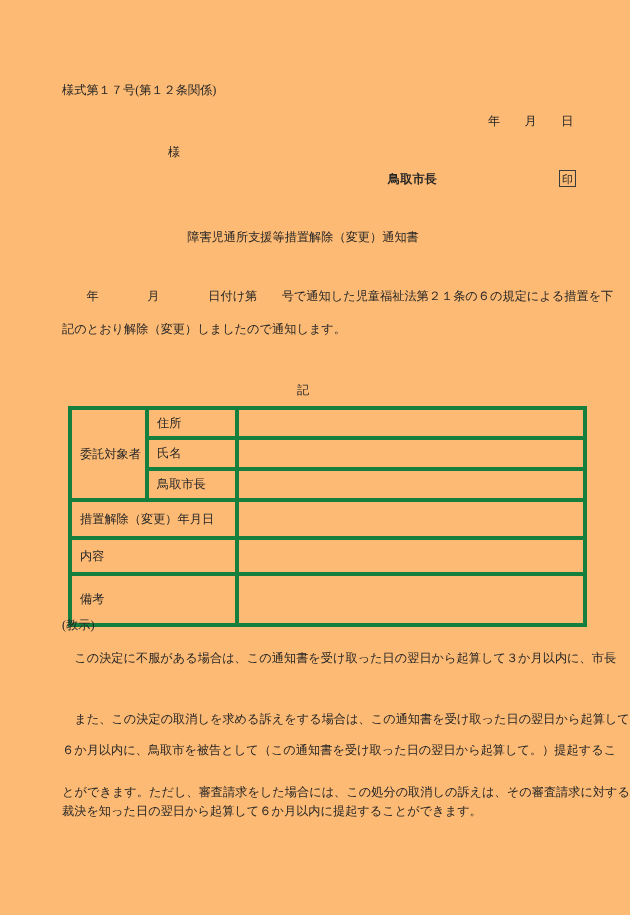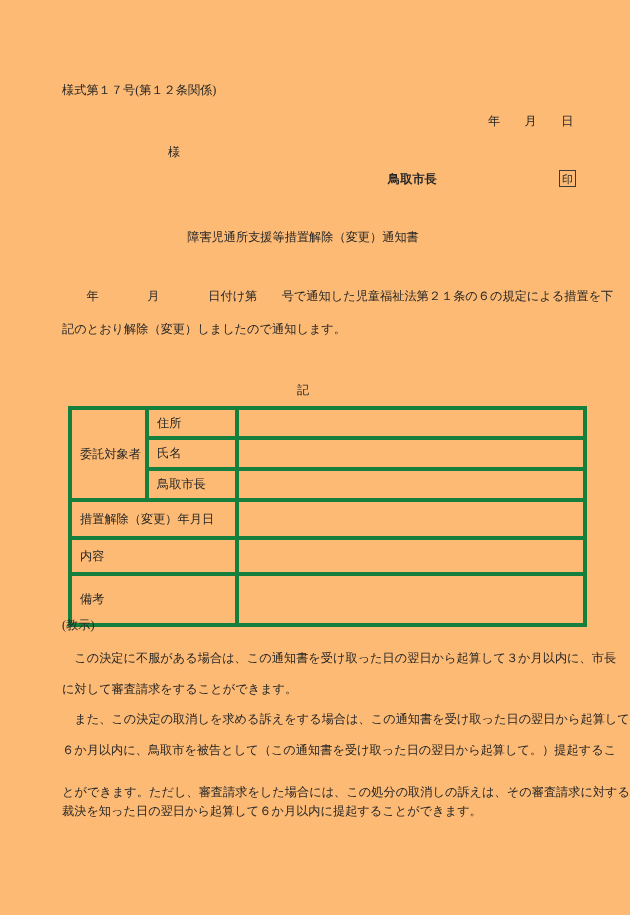--- a/index.html
+++ b/index.html
@@ -104,19 +104,18 @@
     <tr class="r6">
       <td colspan="2">備考</td>
       <td></td>
     </tr>
   </tbody>
     </table>
 
   <div class="abs" style="left:62px; top:618px;text-align:center;">(教示)</div>
 
   <div class="abs" style="left:62px; top:651px;">　この決定に不服がある場合は、この通知書を受け取った日の翌日から起算して３か月以内に、市長</div>
-  <div class="abs" style="left:62px; top:682px;">に対して審査請求をすることができます。</div>
   <div class="abs" style="left:62px; top:712px;">　また、この決定の取消しを求める訴えをする場合は、この通知書を受け取った日の翌日から起算して</div>
   <div class="abs" style="left:62px; top:743px;">６か月以内に、鳥取市を被告として（この通知書を受け取った日の翌日から起算して。）提起するこ</div>
   <div class="abs" style="left:62px; top:773px;margin-top:12px;">とができます。ただし、審査請求をした場合には、この処分の取消しの訴えは、その審査請求に対する</div>
   <div class="abs" style="left:62px; top:804px;">裁決を知った日の翌日から起算して６か月以内に提起することができます。</div>
 
 </div>
 
 </body></html>

